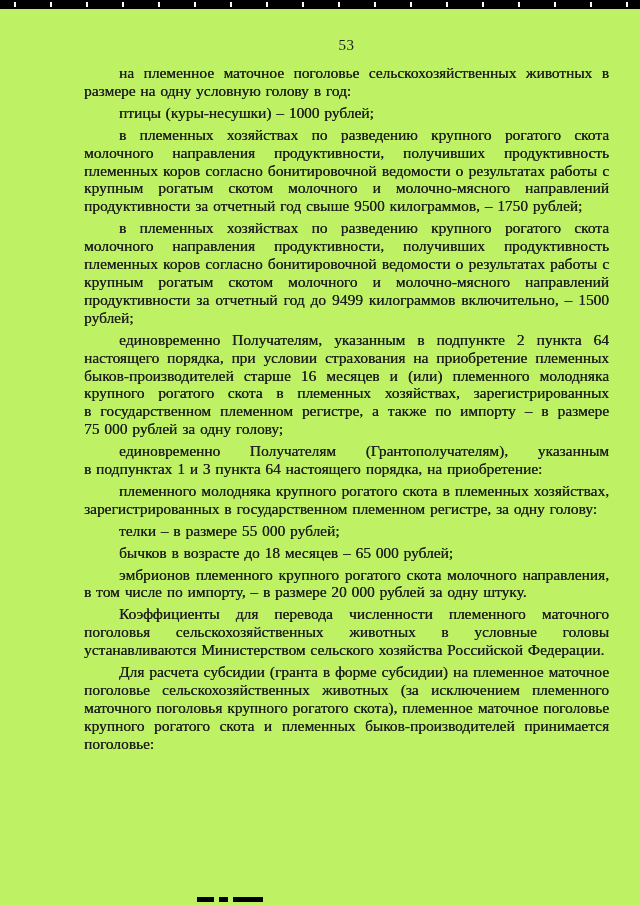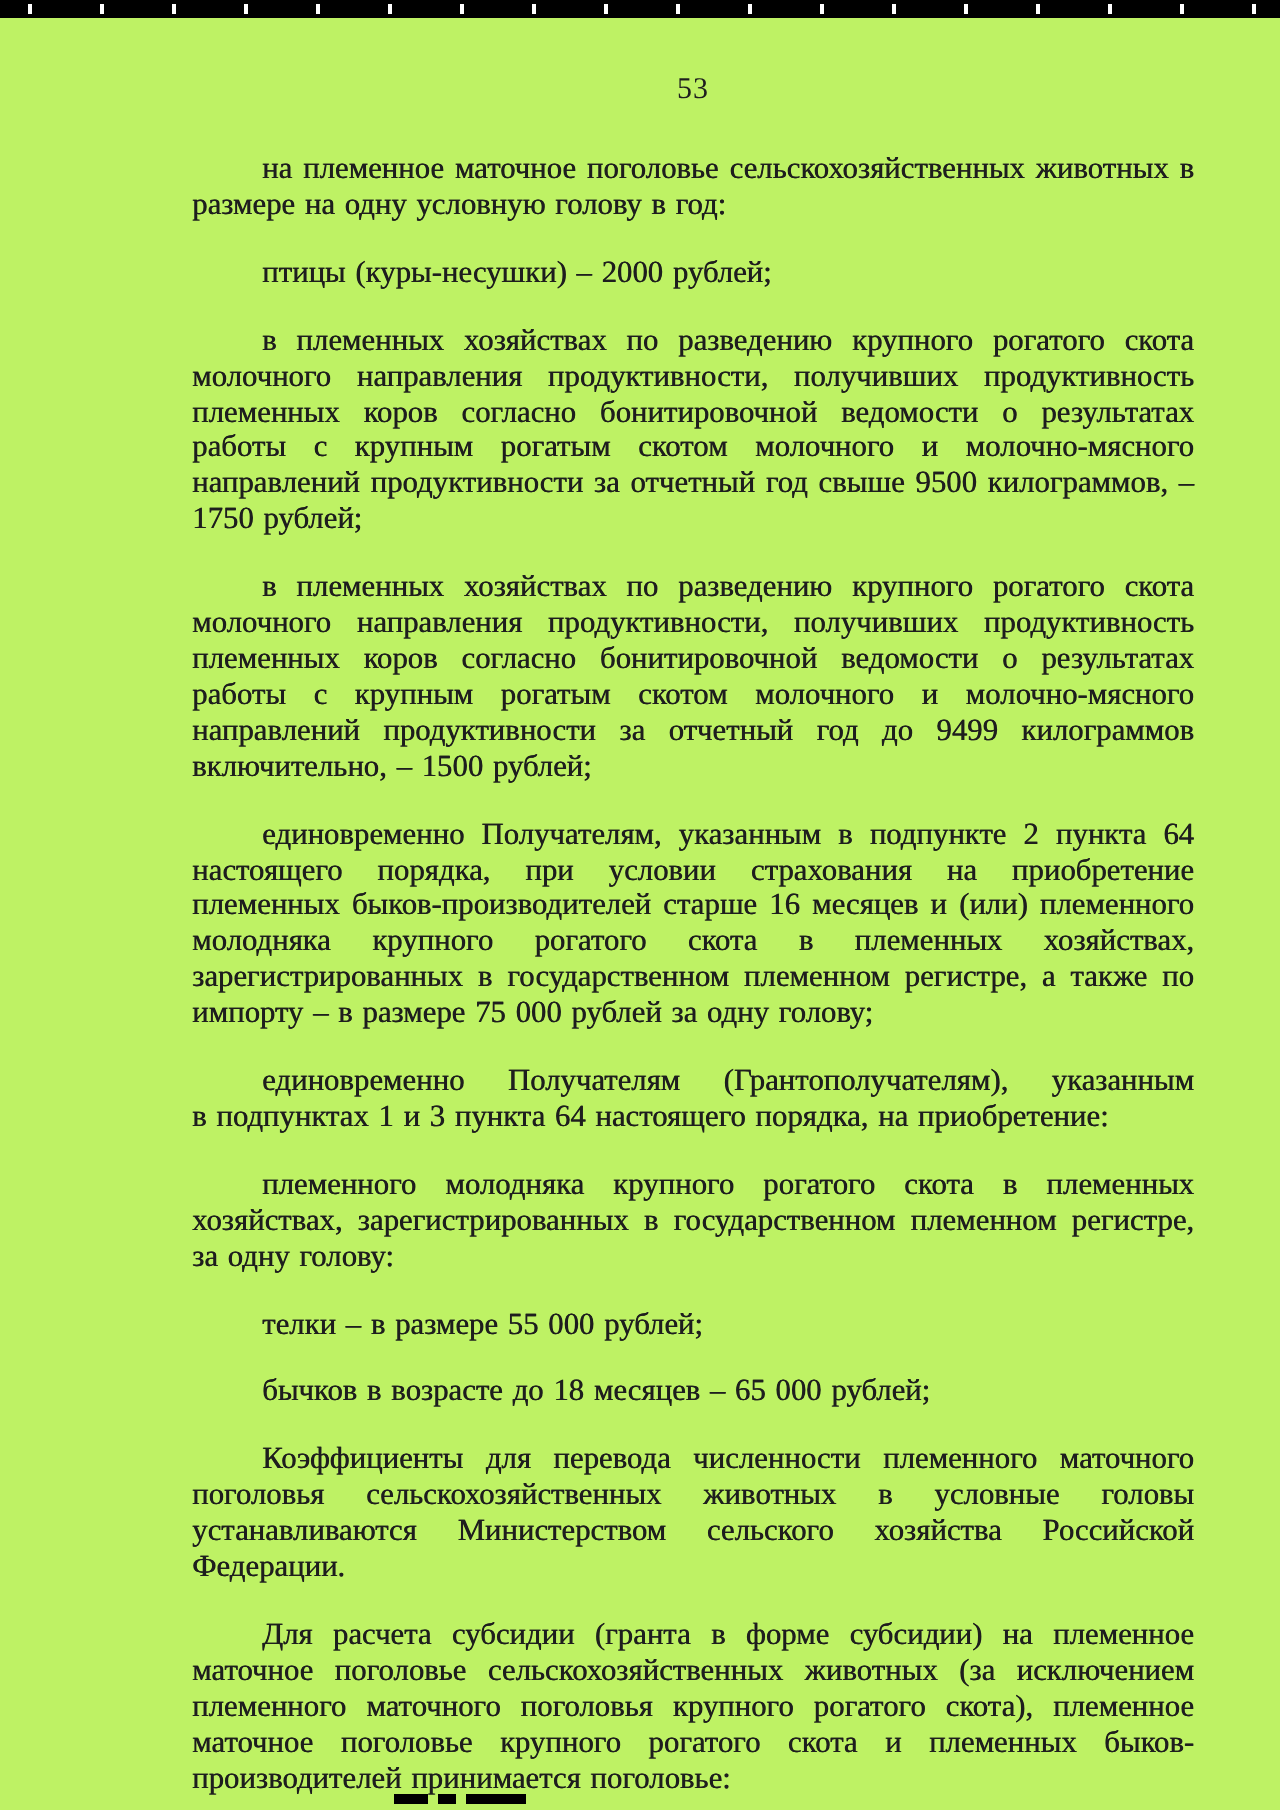--- a/index.html
+++ b/index.html
@@ -28,21 +28,21 @@
     letter-spacing:0.5px;
   }
   .content{
     position:absolute;top:60px;left:80px;width:533px;
     font-size:15.4px;
     line-height:17.9px;
     text-align:justify;
     text-shadow:0.25px 0 0 currentColor; 
   }
   .content p{
-    margin:16px;
+    margin:4px;
     text-indent:35px;
     word-spacing:1px;
   }
   .bottom-marks{position:absolute;left:0;top:0;width:0;height:0;}
   .bottom-marks .seg{
     position:absolute;
     height:5px;
     display:block;
   }
 </style>
@@ -69,28 +69,29 @@
       <i class="tick" style="left: 518px;"></i>
       <i class="tick" style="left: 554px;"></i>
       <i class="tick" style="left: 590px;"></i>
       <i class="tick" style="left: 626px;"></i>
     </div>
 
   <div class="page-number">53</div>
 
   <div class="content">
       <p>на племенное маточное поголовье сельскохозяйственных животных в размере на одну условную голову в год:</p>
-      <p>птицы (куры-несушки) – 2000 рублей;</p>
+      <p>птицы (куры-несушки) – 1000 рублей;</p>
       <p>в племенных хозяйствах по разведению крупного рогатого скота молочного направления продуктивности, получивших продуктивность племенных коров согласно бонитировочной ведомости о результатах работы с крупным рогатым скотом молочного и молочно-мясного направлений продуктивности за отчетный год свыше 9500 килограммов, – 1750 рублей;</p>
       <p>в племенных хозяйствах по разведению крупного рогатого скота молочного направления продуктивности, получивших продуктивность племенных коров согласно бонитировочной ведомости о результатах работы с крупным рогатым скотом молочного и молочно-мясного направлений продуктивности за отчетный год до 9499 килограммов включительно, – 1500 рублей;</p>
       <p>единовременно Получателям, указанным в подпункте 2 пункта&nbsp;64 настоящего порядка, при условии страхования на приобретение племенных быков-производителей старше 16 месяцев и&nbsp;(или) племенного молодняка крупного рогатого скота в племенных хозяйствах, зарегистрированных в&nbsp;государственном племенном регистре, а также по импорту – в размере 75&nbsp;000 рублей за одну голову;</p>
       <p>единовременно Получателям (Грантополучателям), указанным в&nbsp;подпунктах 1 и 3 пункта 64 настоящего порядка, на приобретение:</p>
       <p>племенного молодняка крупного рогатого скота в племенных хозяйствах, зарегистрированных в государственном племенном регистре, за одну голову:</p>
       <p>телки – в размере 55&nbsp;000 рублей;</p>
       <p>бычков в возрасте до 18 месяцев – 65&nbsp;000 рублей;</p>
+      <p>эмбрионов племенного крупного рогатого скота молочного направления, в&nbsp;том числе по импорту, – в размере 20&nbsp;000 рублей за одну штуку.</p>
       <p>Коэффициенты для перевода численности племенного маточного поголовья сельскохозяйственных животных в условные головы устанавливаются Министерством сельского хозяйства Российской Федерации.</p>
       <p>Для расчета субсидии (гранта в форме субсидии) на племенное маточное поголовье сельскохозяйственных животных (за исключением племенного маточного поголовья крупного рогатого скота), племенное маточное поголовье крупного рогатого скота и племенных быков-производителей принимается поголовье:</p>
     </div>
 
   <div class="bottom-marks">
       <span class="seg" style="left: 197px; top: 897px; width: 17px; background: rgb(0, 0, 0);"></span>
       <span class="seg" style="left: 219px; top: 897px; width: 9px; background: rgb(0, 0, 0);"></span>
       <span class="seg" style="left: 233px; top: 897px; width: 30px; background: rgb(0, 0, 0);"></span>
     </div>
 

